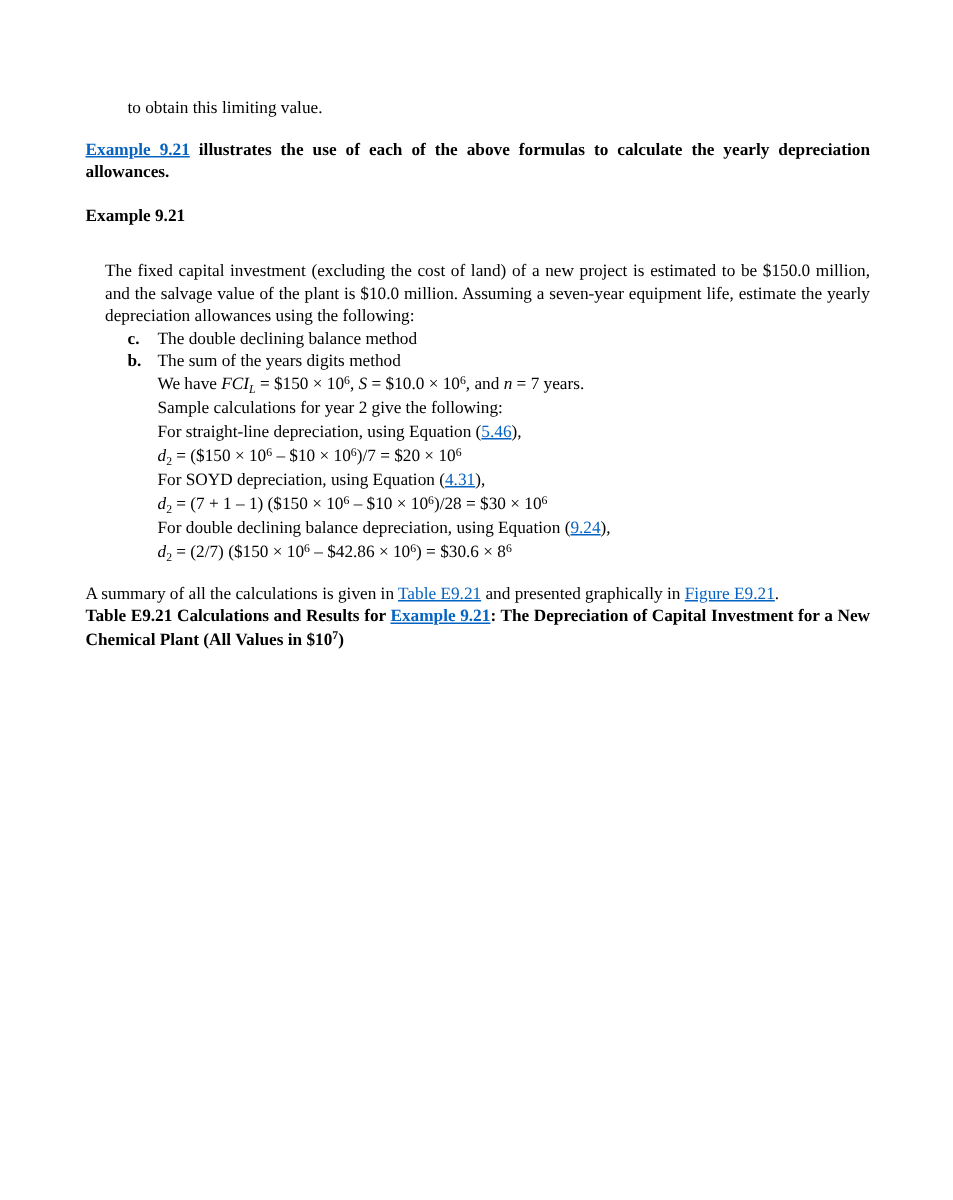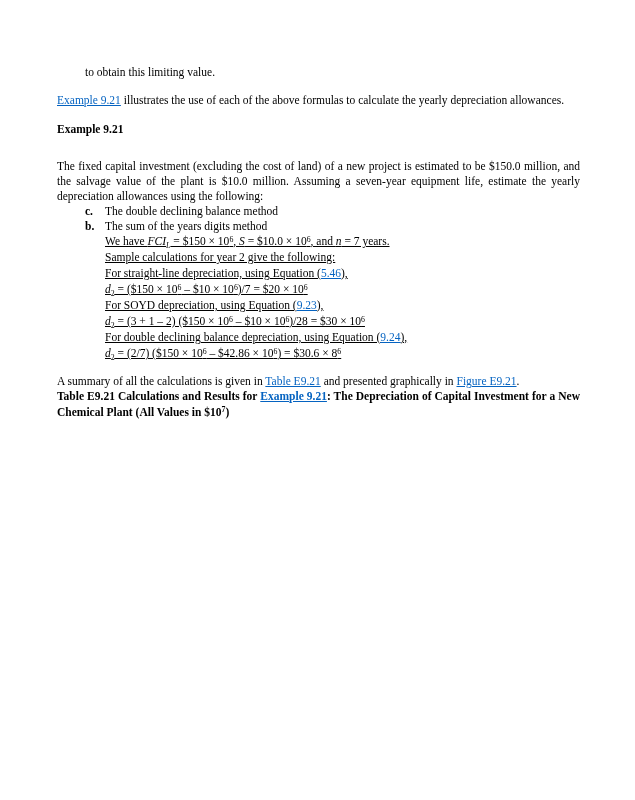--- a/index.html
+++ b/index.html
@@ -18,32 +18,32 @@
   .page {
     box-sizing: border-box;
     width: 635px;
     height: 560px;
     padding: 65px 55px 0 57px;
   }
   p, h3, .work-line, .list-item { margin: 0; padding: 0; }
   .para { line-height: 15px; }
   .just { text-align: justify; }
   .tail { margin-left: 28px; margin-bottom: 13px; line-height: 15px; }
-  .lead { margin-bottom: 12px; }
+  .lead { margin-bottom: 12px; font-weight: bold; }
   .heading {
     font-size: 11.5px;
     font-weight: bold;
     line-height: 15px;
     margin: 14px 0 22px 0;
   }
-  .problem { margin-bottom: 0; }
+  .problem { margin-bottom: 0; margin-left: 13px; }
   .list { margin-left: 28px; }
   .list-item { line-height: 14.5px; }
   .li-label { display: inline-block; width: 20px; font-weight: bold; }
-  .work { margin-left: 48px; text-decoration: underline; }
+  .work { margin-left: 48px; }
   .work-line { line-height: 16px; }
   .summary { margin-top: 13px; line-height: 15px; }
   .caption {
     line-height: 15.5px;
     font-weight: bold;
     text-align: justify;
   }
   .i { font-style: italic; }
   .b { font-weight: bold; }
   .sub {
@@ -85,22 +85,22 @@
     <div class="list-item">
       <span class="li-label">b.</span><span class="li-text">The sum of the years digits method</span>
     </div>
   </div>
 
   <div class="work">
     <div class="work-line"><span>We have </span><span class="i">FCI</span><span class="i sub">L</span><span> = $150 × 10</span><span class="sup">6</span><span>, </span><span class="i">S</span><span> = $10.0 × 10</span><span class="sup">6</span><span>, and </span><span class="i">n</span><span> = 7 years.</span></div>
     <div class="work-line"><span>Sample calculations for year 2 give the following:</span></div>
     <div class="work-line"><span>For straight-line depreciation, using Equation (</span><a href="#" class="link">5.46</a><span>),</span></div>
     <div class="work-line"><span class="i">d</span><span class="sub">2</span><span> = ($150 × 10</span><span class="sup">6</span><span> – $10 × 10</span><span class="sup">6</span><span>)/7 = $20 × 10</span><span class="sup">6</span></div>
-    <div class="work-line"><span>For SOYD depreciation, using Equation (</span><a href="#" class="link">9.23</a><span>),</span></div>
-    <div class="work-line"><span class="i">d</span><span class="sub">2</span><span> = (3 + 1 – 2) ($150 × 10</span><span class="sup">6</span><span> – $10 × 10</span><span class="sup">6</span><span>)/28 = $30 × 10</span><span class="sup">6</span></div>
+    <div class="work-line"><span>For SOYD depreciation, using Equation (</span><a href="#" class="link">4.31</a><span>),</span></div>
+    <div class="work-line"><span class="i">d</span><span class="sub">2</span><span> = (7 + 1 – 1) ($150 × 10</span><span class="sup">6</span><span> – $10 × 10</span><span class="sup">6</span><span>)/28 = $30 × 10</span><span class="sup">6</span></div>
     <div class="work-line"><span>For double declining balance depreciation, using Equation (</span><a href="#" class="link">9.24</a><span>),</span></div>
     <div class="work-line"><span class="i">d</span><span class="sub">2</span><span> = (2/7) ($150 × 10</span><span class="sup">6</span><span> – $42.86 × 10</span><span class="sup">6</span><span>) = $30.6 × 8</span><span class="sup">6</span></div>
   </div>
 
   <p class="para summary"><span>A summary of all the calculations is given in </span><a href="#" class="link">Table E9.21</a><span> and presented graphically in </span><a href="#" class="link">Figure E9.21</a><span>.</span></p>
 
   <p class="caption"><span class="b">Table E9.21 Calculations and Results for </span><a href="#" class="b link">Example 9.21</a><span class="b">: The Depreciation of Capital Investment for a New Chemical Plant (All Values in $10</span><span class="b sup">7</span><span class="b">)</span></p>
 
 </div>
 

